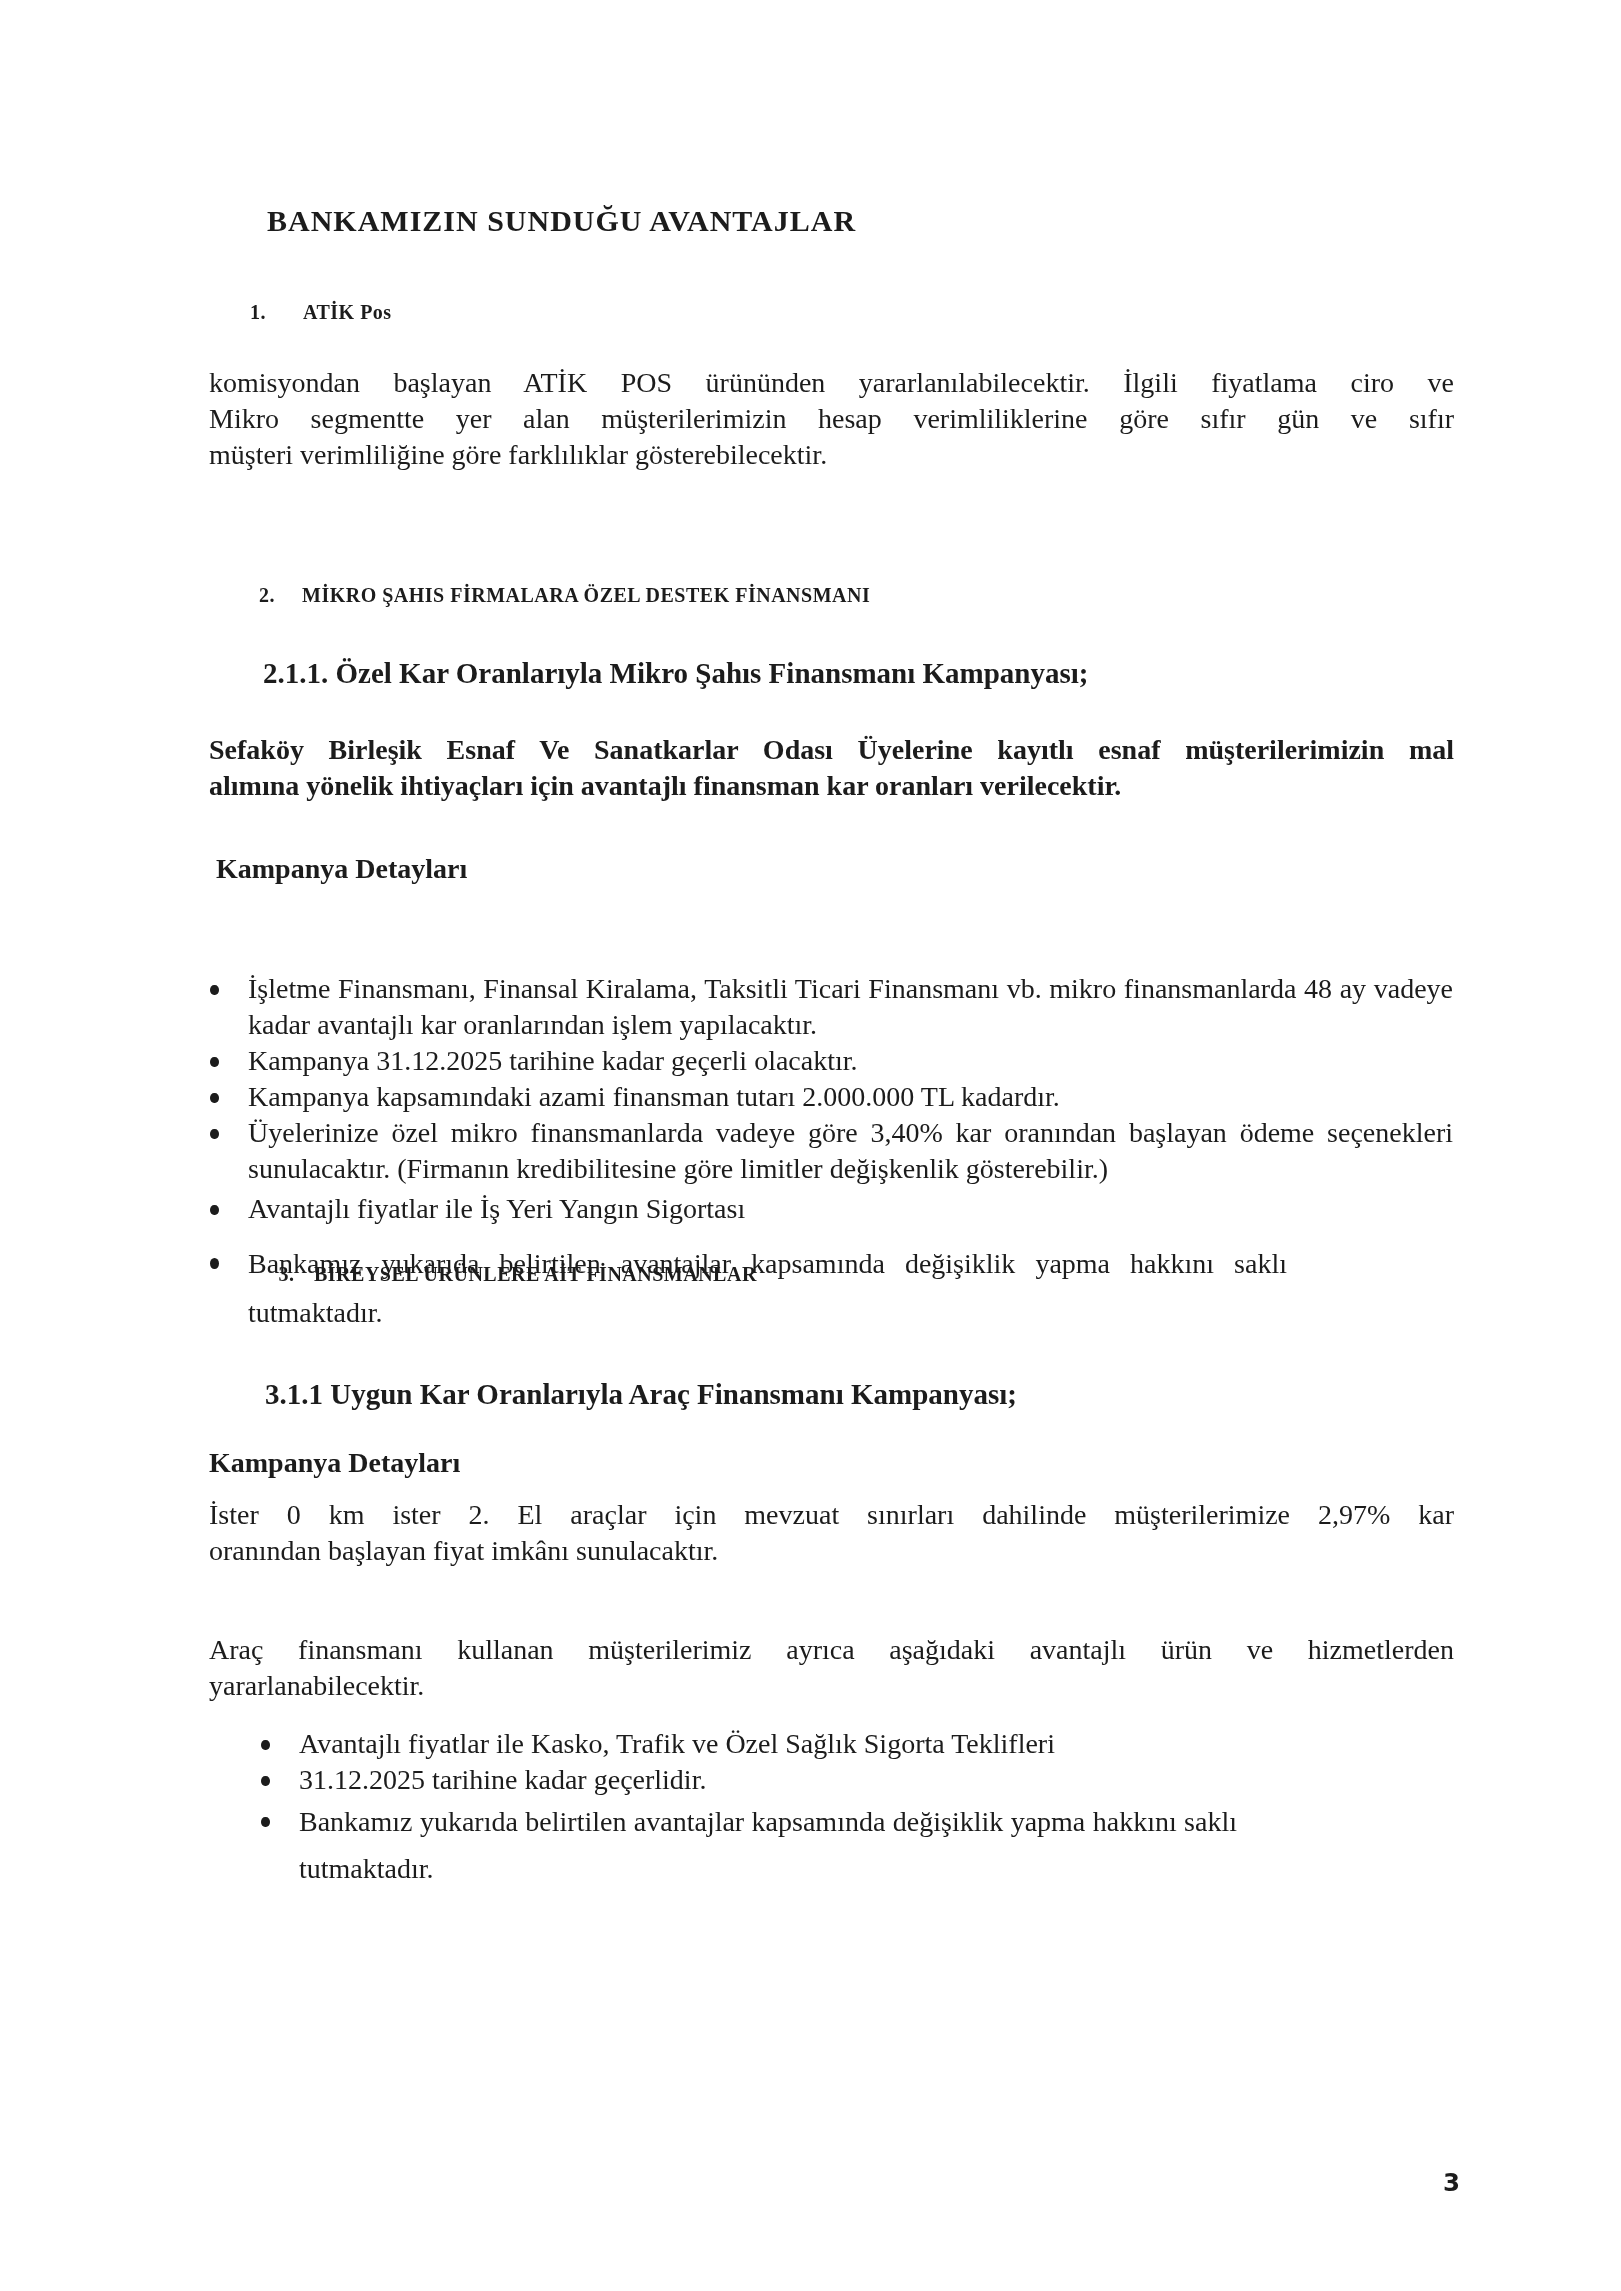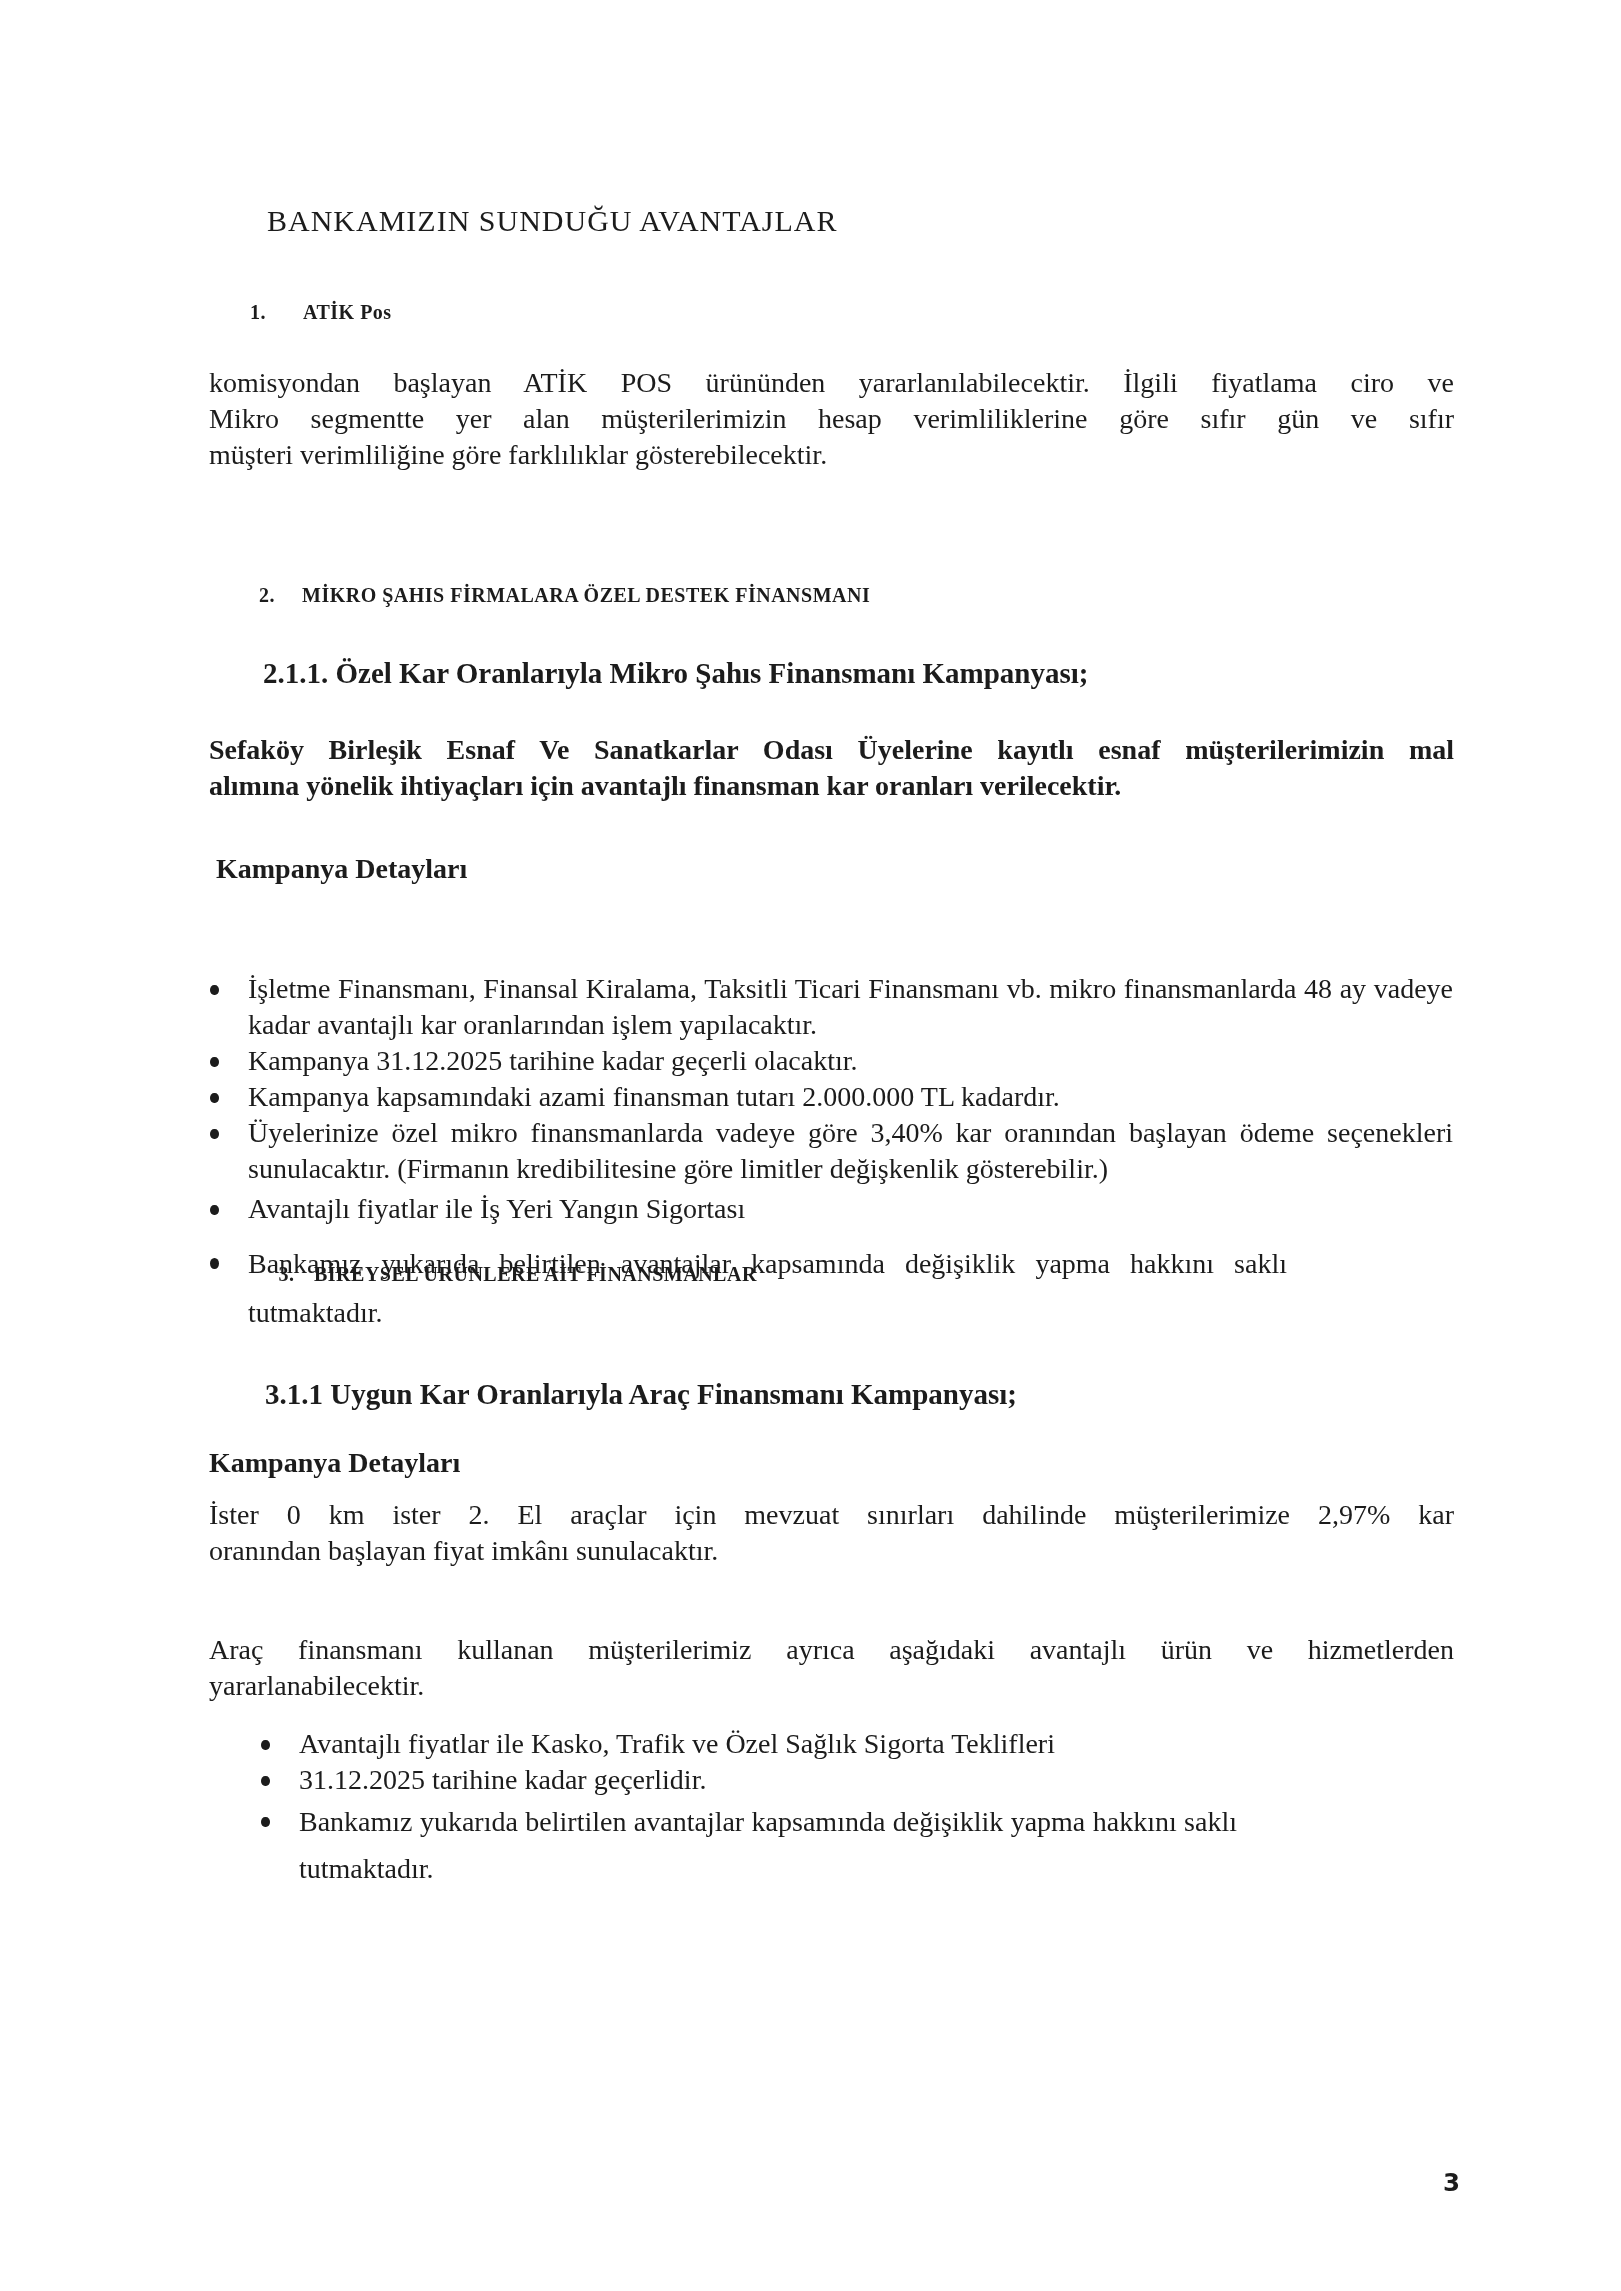--- a/index.html
+++ b/index.html
@@ -3,21 +3,21 @@
   <meta charset="utf-8">
   <style>
     html, body { margin: 0; padding: 0; background: #ffffff; }
     body {
       width: 1621px; height: 2292px; position: relative; overflow: hidden;
       font-family: "Liberation Serif", "DejaVu Serif", serif;
       color: #1c1c1c;
     }
     .blk { position: absolute; margin: 0; }
     .title {
-      left: 267px; top: 204px; font-size: 30px; font-weight: normal; letter-spacing: 1px;
+      left: 267px; top: 204px; font-size: 30px; font-weight: bold; letter-spacing: 1px;
     }
     .h1 { font-size: 20px; font-weight: bold; letter-spacing: 0.5px; white-space: nowrap; }
     .h1 .num { display: inline-block; width: 53px; }
     .h2 { font-size: 29px; font-weight: bold; white-space: nowrap; }
     .h3 { font-size: 28px; font-weight: bold; white-space: nowrap; }
     .body {
       left: 209px; width: 1245px; font-size: 28px; line-height: 36px;
       text-align: justify; text-align-last: left;
     }
     .justify-last { text-align-last: justify; }

